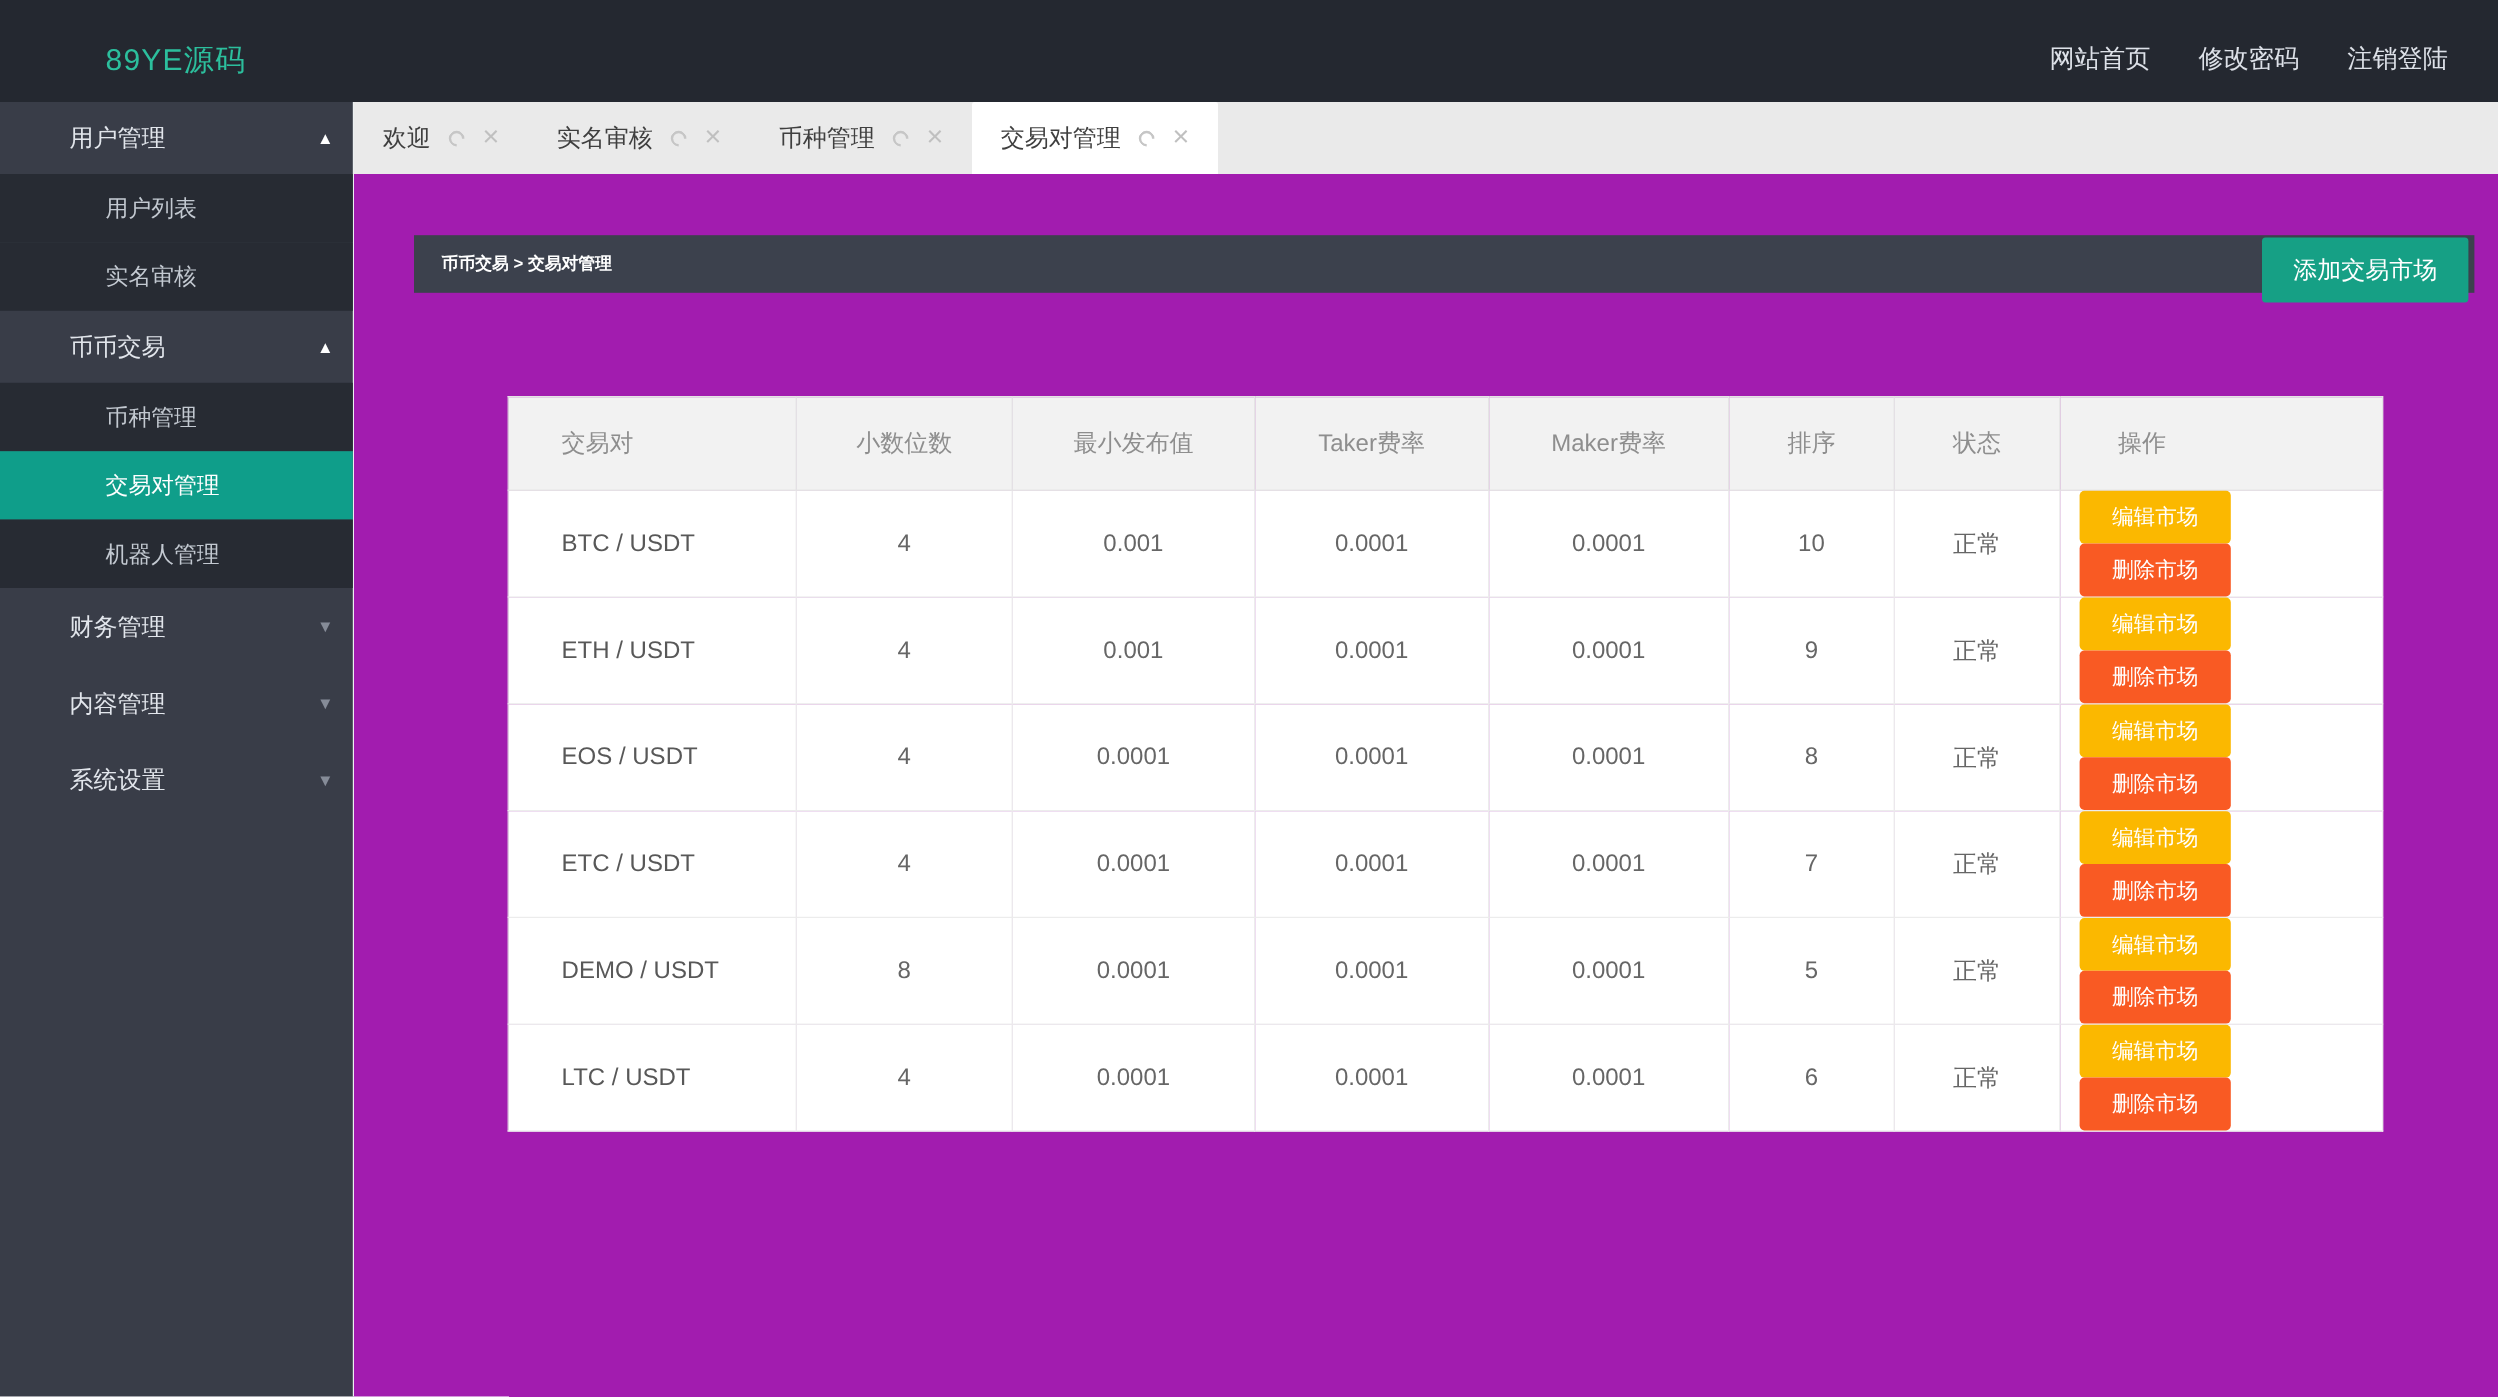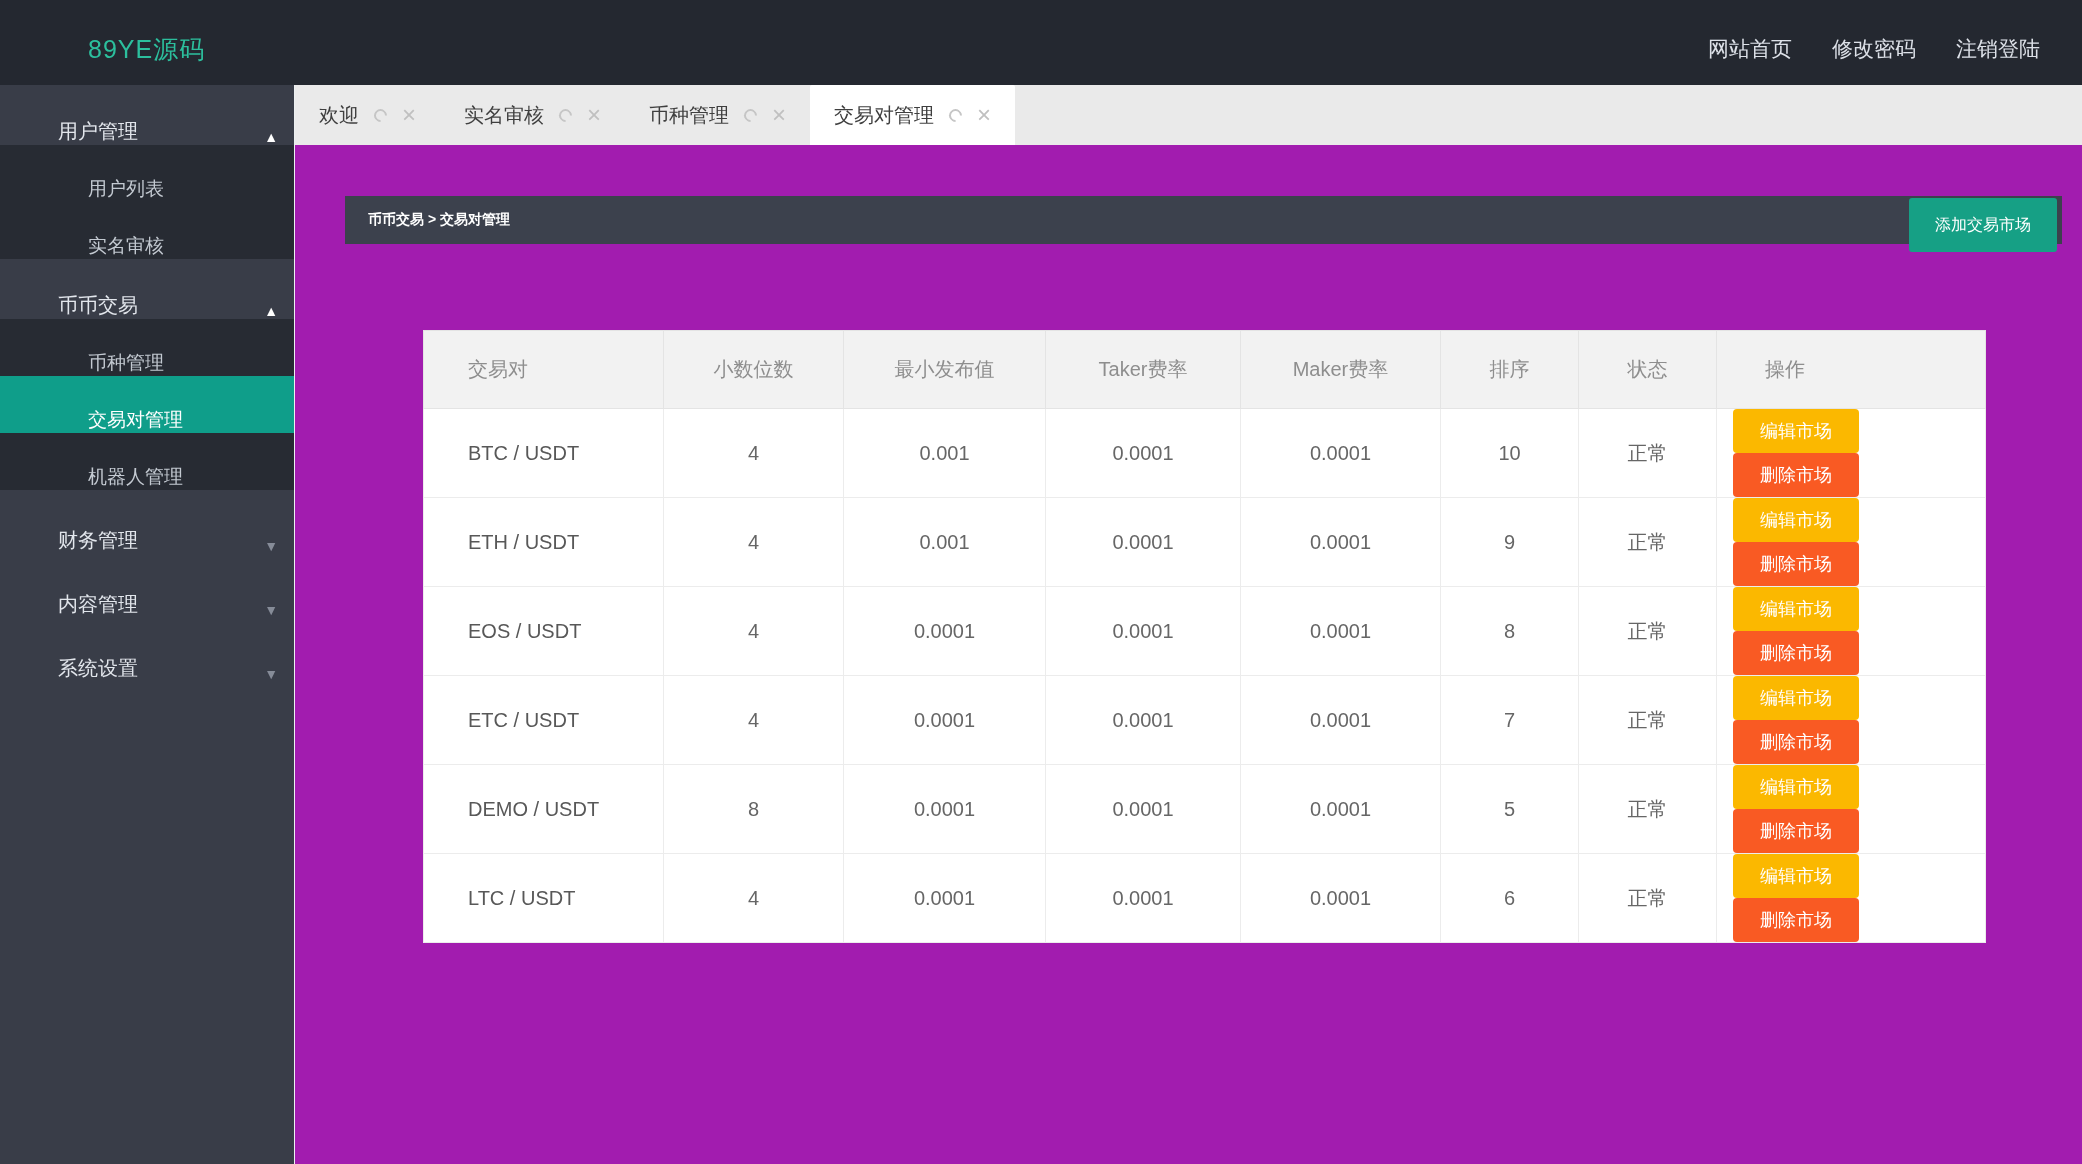--- a/index.html
+++ b/index.html
@@ -10,21 +10,21 @@
   
   .topbar { position:absolute; top:0; left:0; width:2082px; height:98px;
             background:var(--header-bg,#242830); display:flex; align-items:center; }
   .logo { margin-left:88px; font-size:25px; letter-spacing:1px; color:var(--logo,#2cbf9d); }
   .header-links { margin-left:auto; margin-right:42px; display:flex; gap:40px; }
   .header-link { color:#dde1e8; font-size:21px; cursor:pointer; }
 
   
   .sidebar { position:absolute; top:85px; left:0; width:295px; height:1079px;
              background:var(--sidebar-bg,#393d48); border-right:1px solid #ecf0f1; }
-  .side-item { display:flex; align-items:flex-end; cursor:pointer;gap:36px; }
+  .side-item { display:flex; align-items:center; cursor:pointer;gap:36px; }
   .side-item.group { height:60px; padding:0 16px 0 58px; color:#e2e6ec; font-size:20px; }
   .side-item.group.collapsed { height:64px; }
   .side-item.sub { height:57px; padding:0 16px 0 88px; background:var(--submenu-bg,#272b33);
                    color:#c3c9d1; font-size:19px; }
   .side-item.sub.active { background:var(--accent-teal,#0f9e8a); color:#fff; }
   .side-label { pointer-events:none; }
   .arrow { margin-left:auto; font-size:14px; color:#fff; }
   .arrow.down { color:#868c98; }
 
   
@@ -39,21 +39,21 @@
   .refresh-icon { display:inline-block; width:13px; height:13px; border:2px solid #c6c6c6;
                   border-radius:50%; border-right-color:transparent; transform:rotate(45deg); }
   .close-icon { font-size:24px; line-height:1; color:#c0c0c0; }
 
   
   .content { padding-top:51px; }
   .crumb-bar { position:relative; margin:0 20px 0 50px; height:48px;
                background:var(--breadcrumb-bg,#3c414d); display:flex; align-items:center; }
   .crumb-text { margin-left:23px; color:#fff; font-size:14px; font-weight:bold; }
   .add-btn { position:absolute; right:5px; top:2px; height:54px; padding:0 26px;
-             background:var(--add-button,#16a085); color:#fff; font-size:16px;
+             background:var(--add-button,#16a085); color:#fff; font-size:20px;
              border:none; border-radius:3px; cursor:pointer; }
 
   
   .table-wrap { margin:86px 97px 0 128px; }
   table { width:1562px; border-collapse:collapse; table-layout:fixed; }
   thead th { height:78px; background:#f2f2f2; color:#8e8e8e; font-weight:normal;
              font-size:20px; border:1px solid #e4e4e4; text-align:center; }
   tbody td { height:75px; background:#fff; color:#666; font-size:20px;
              border:1px solid #ececec; text-align:center; }
   th.col-0, td.col-0 { text-align:left; padding-left:44px; }

